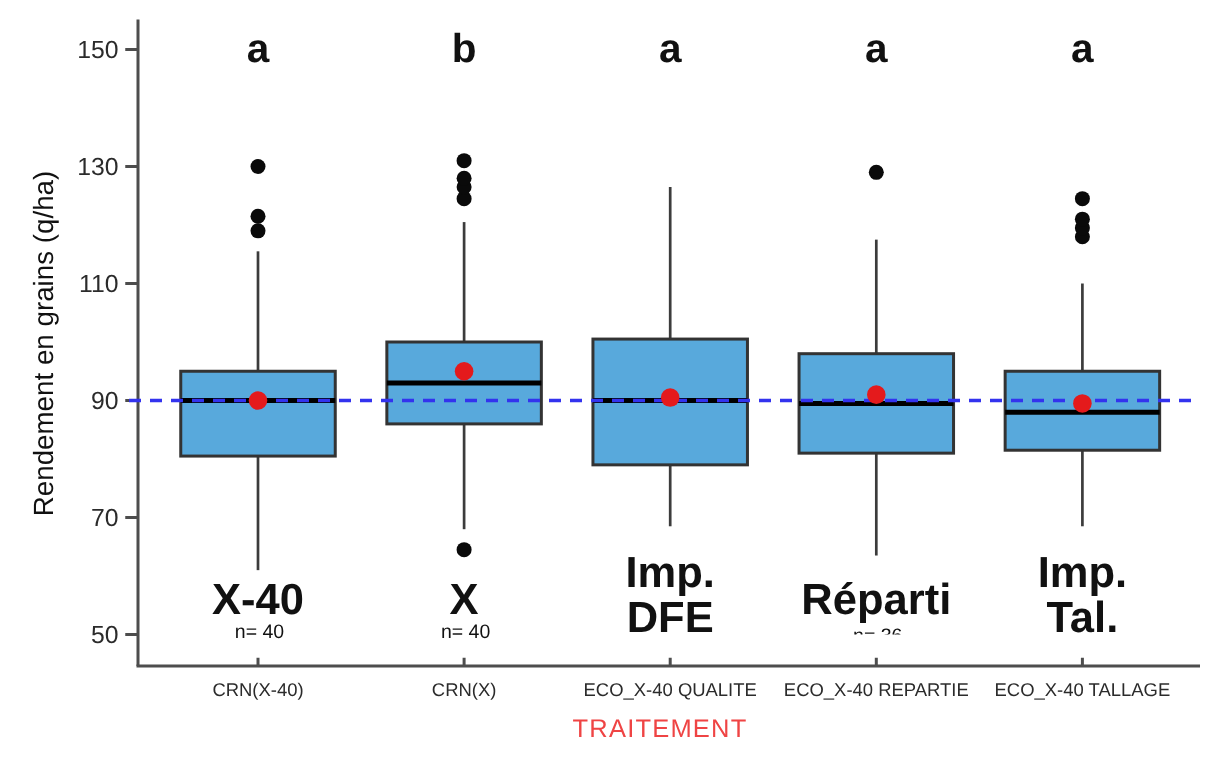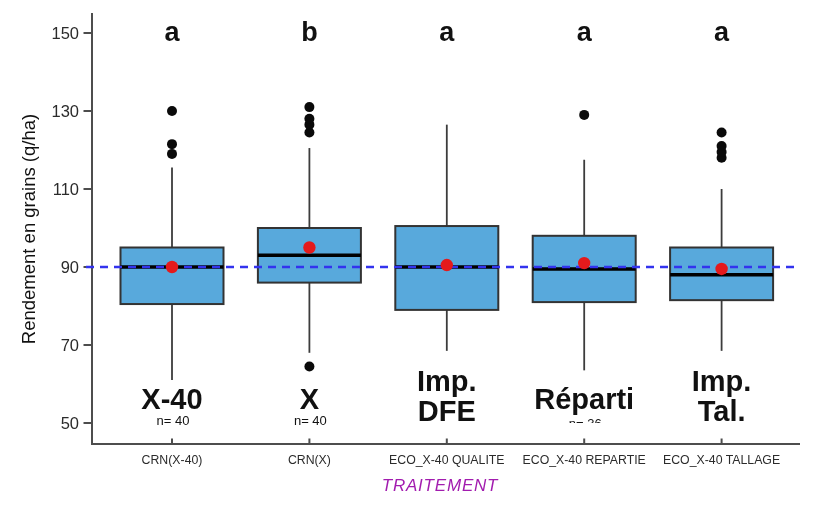--- a/index.html
+++ b/index.html
@@ -10,21 +10,21 @@
   .fig svg{position:absolute;left:0;top:0;}
   svg text{font-family:"Liberation Sans",sans-serif;}
   .y-title{
     position:absolute;left:29px;top:229px;
     transform:translate(-50%,-50%) rotate(-90deg);
     font-size:18.5px;color:#111;white-space:nowrap;
   }
   .x-title{
     position:absolute;left:440px;top:486px;
     transform:translate(-50%,-50%);
-    font-size:17px;color:#a21caf;letter-spacing:0.8px;white-space:nowrap;font-style:italic;
+    font-size:17px;color:#ef4444;letter-spacing:0.8px;white-space:nowrap;
   }
 </style>
 </head>
 <body>
 
 <div class="fig">
   <svg id="plot" width="820" height="506" viewBox="0 0 820 506">
       <defs>
         <clipPath id="nclip">
           <rect x="0" y="0" width="820" height="423"></rect>

